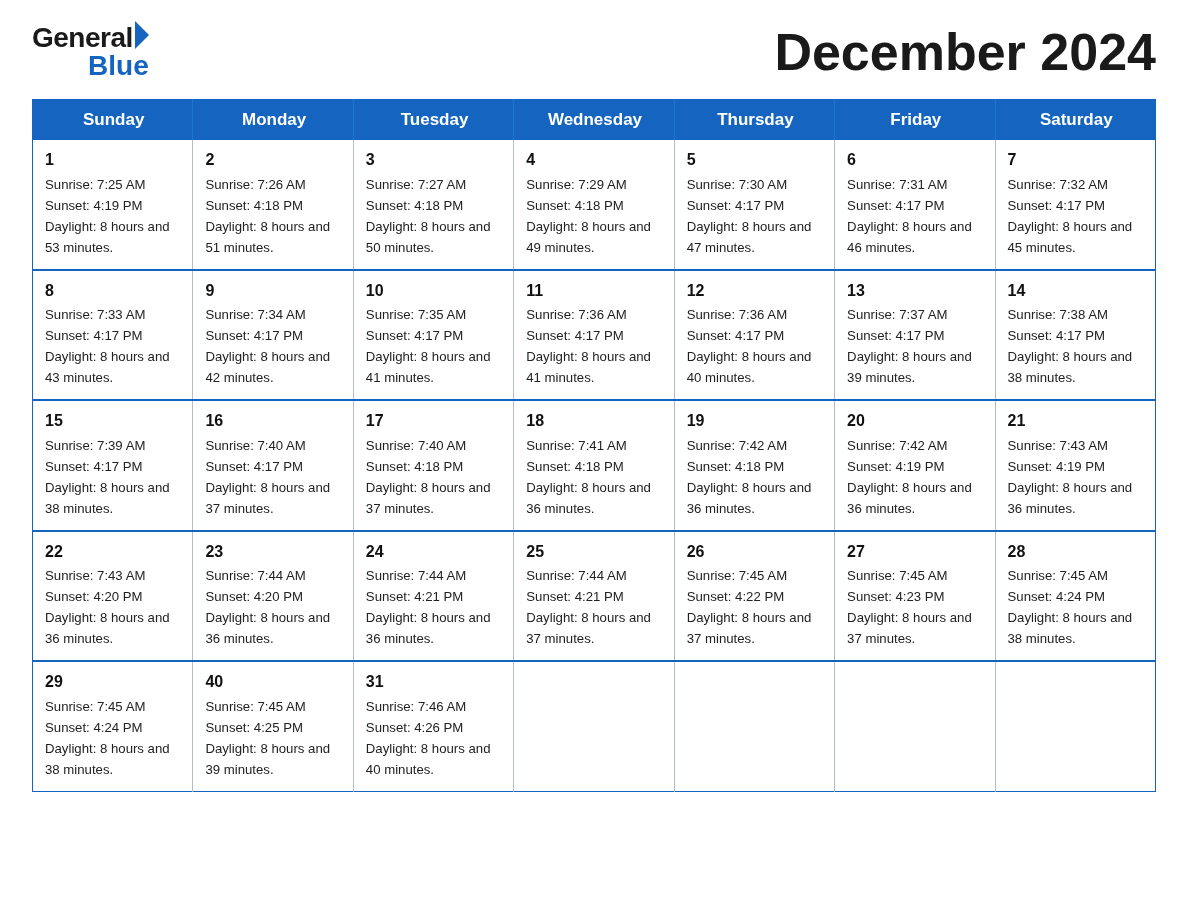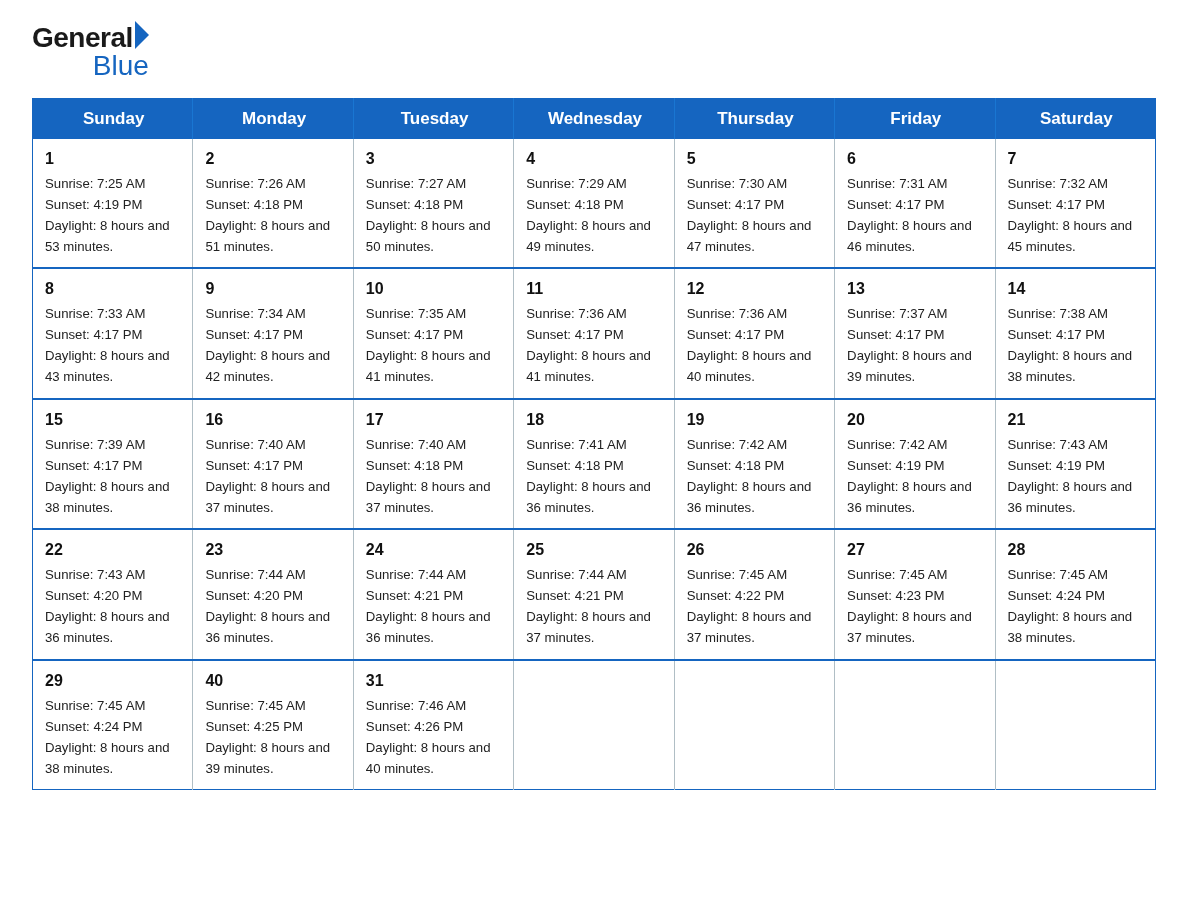--- a/index.html
+++ b/index.html
@@ -33,21 +33,21 @@
       height: 0;
       border-left: 14px solid #1565c0;
       border-top: 14px solid transparent;
       border-bottom: 14px solid transparent;
       margin-left: 2px;
       vertical-align: middle;
       margin-top: -6px;
     }
     .logo-text-blue {
       font-size: 28px;
-      font-weight: normal;
+      font-weight: bold;
       color: #1565c0;
       margin-left: 2px;
     }
     .logo-stack {
       display: flex;
       flex-direction: column;
       line-height: 1;
       align-items: flex-end;
     }
     .logo-row1 {
@@ -131,20 +131,21 @@
       <div class="logo-row1">
         <span class="logo-text-general">General</span>
         <span class="logo-arrow"></span>
       </div>
       <div class="logo-row2">
         <span class="logo-text-blue">Blue</span>
       </div>
     </div>
   </div>
   <div class="title-block">
+    <div class="month-title">December 2024</div>
   </div>
 </div>
 
 <table class="calendar-table">
   <thead>
     <tr>
     <th>Sunday</th>
         <th>Monday</th>
         <th>Tuesday</th>
         <th>Wednesday</th>

